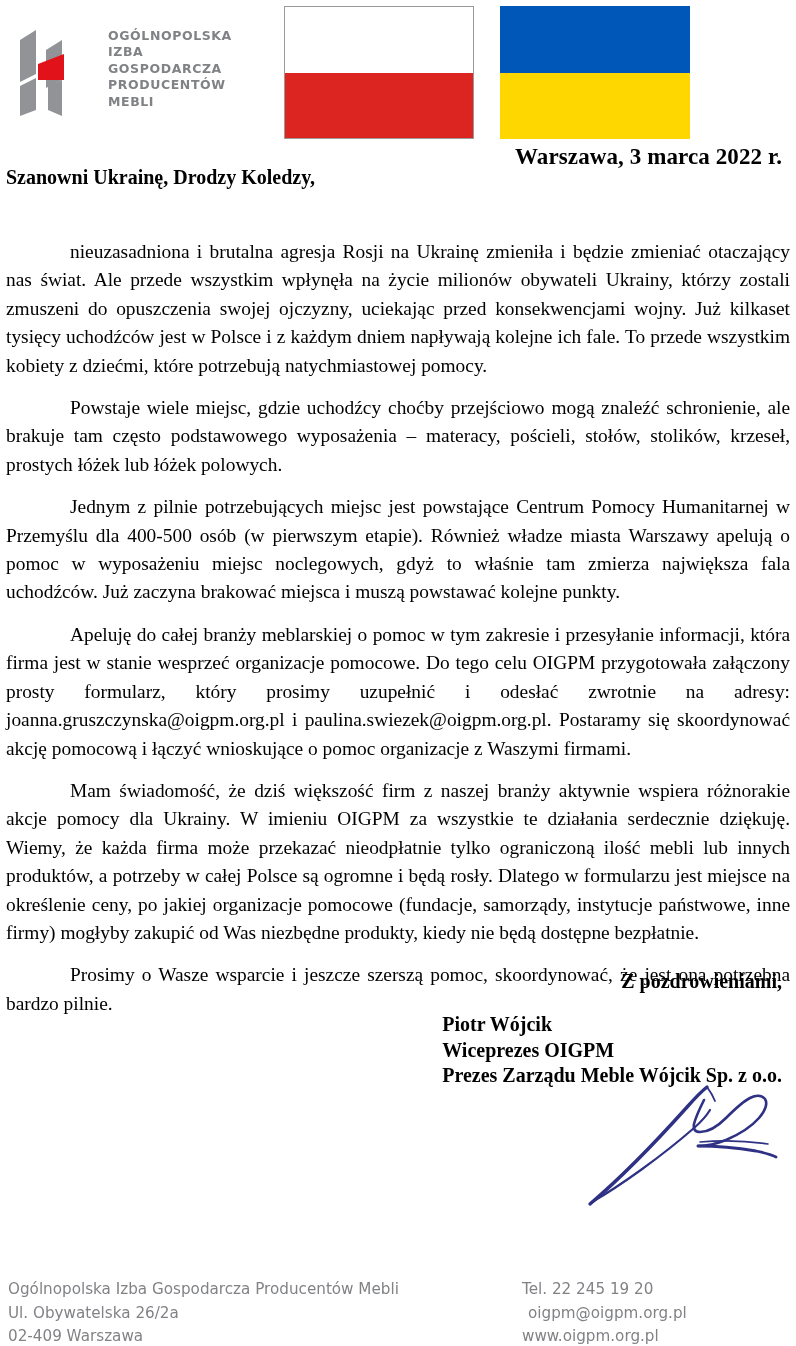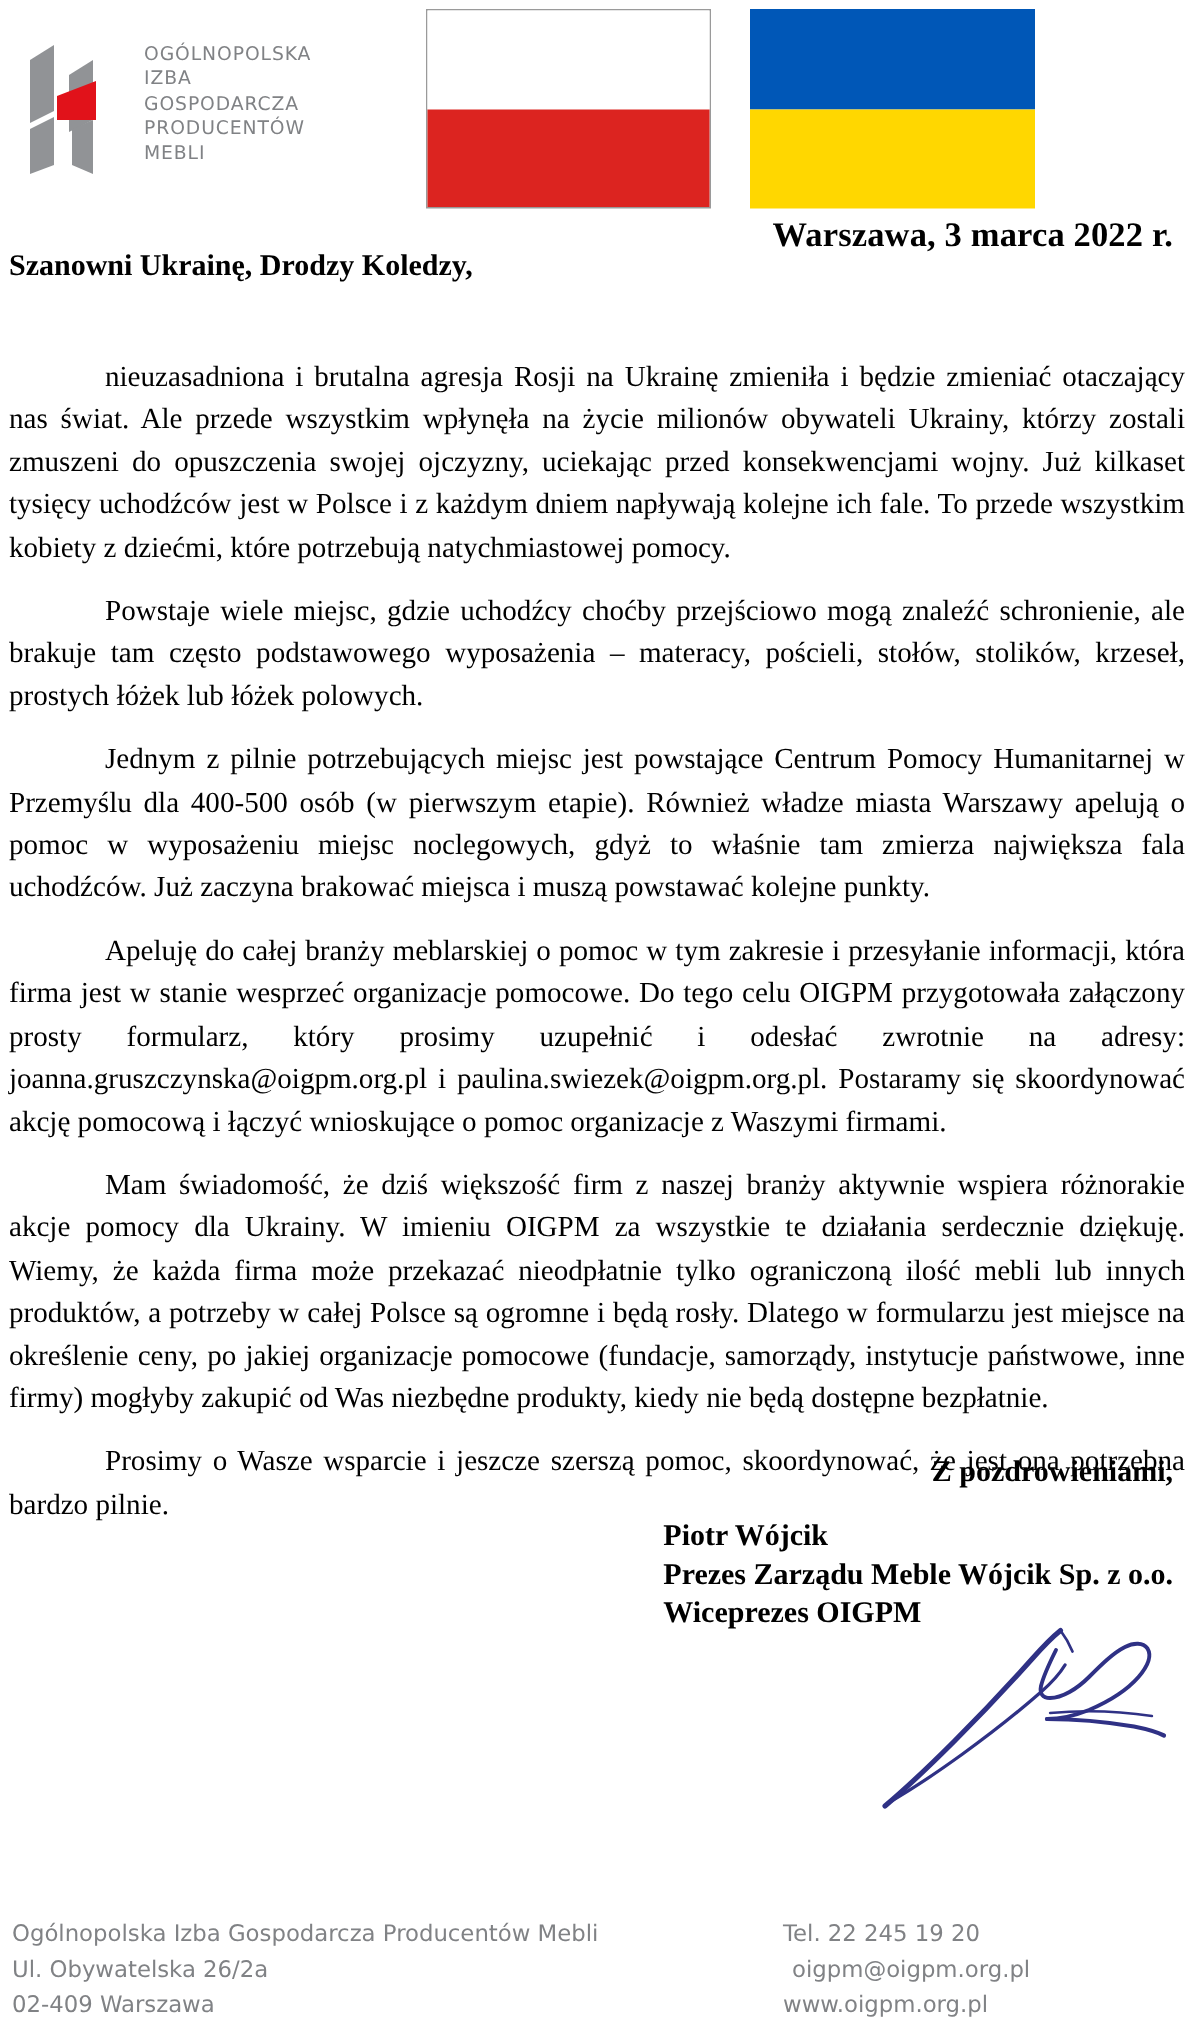--- a/index.html
+++ b/index.html
@@ -36,24 +36,24 @@
 
   .logo-mark {
     width: 62px;
     height: 92px;
     position: relative;
     flex: 0 0 auto;
   }
   .logo-mark svg { display: block; }
 
   .logo-text {
-    margin-left: 16px;
+    margin-left: 28px;
     padding-top: 4px;
     font-family: "DejaVu Sans", "Liberation Sans", sans-serif;
-    font-weight: normal;
+    font-weight: bold;
     font-size: 12.5px;
     line-height: 16.4px;
     letter-spacing: 0.6px;
     color: #808285;
     white-space: nowrap;
   }
   .logo-text div { display: block; }
 
   .flag {
     position: absolute;
@@ -199,22 +199,22 @@
   <p>Mam świadomość, że dziś większość firm z naszej branży aktywnie wspiera różnorakie akcje pomocy dla Ukrainy. W imieniu OIGPM za wszystkie te działania serdecznie dziękuję. Wiemy, że każda firma może przekazać nieodpłatnie tylko ograniczoną ilość mebli lub innych produktów, a potrzeby w całej Polsce są ogromne i będą rosły. Dlatego w formularzu jest miejsce na określenie ceny, po jakiej organizacje pomocowe (fundacje, samorządy, instytucje państwowe, inne firmy) mogłyby zakupić od Was niezbędne produkty, kiedy nie będą dostępne bezpłatnie.</p>
   <p>Prosimy o Wasze wsparcie i jeszcze szerszą pomoc, skoordynować, że jest ona potrzebna bardzo pilnie.</p>
 </div>
 
 <div class="closing">
   <span class="greet">Z pozdrowieniami,</span>
 </div>
 
 <div class="sign-name">
   <div>Piotr Wójcik</div>
+  <div>Wiceprezes OIGPM</div>
   <div>Prezes Zarządu Meble Wójcik Sp. z o.o.</div>
-  <div>Wiceprezes OIGPM</div>
 </div>
 
 <div class="signature-mark">
   <svg width="220" height="130" viewBox="0 0 220 130" xmlns="http://www.w3.org/2000/svg" fill="none" stroke="#2f3185" stroke-linecap="round" stroke-linejoin="round">
     <path d="M14,122 C40,100 78,62 112,24 C120,15 126,9 131,5" stroke-width="3.4"></path>
     <path d="M16,120 C44,104 86,74 118,46 C126,39 131,33 134,28" stroke-width="2.2"></path>
     <path d="M128,18 C124,26 120,34 118,42 C117,47 119,50 124,50 C132,50 142,44 150,36
              C158,28 166,20 174,16 C180,13 186,13 189,17 C192,22 189,29 183,36
              C176,44 164,52 150,58 C140,62 130,64 122,64" stroke-width="2.6"></path>
     <path d="M122,64 C140,64 162,66 180,69 C190,71 196,73 200,75" stroke-width="2.8"></path>

